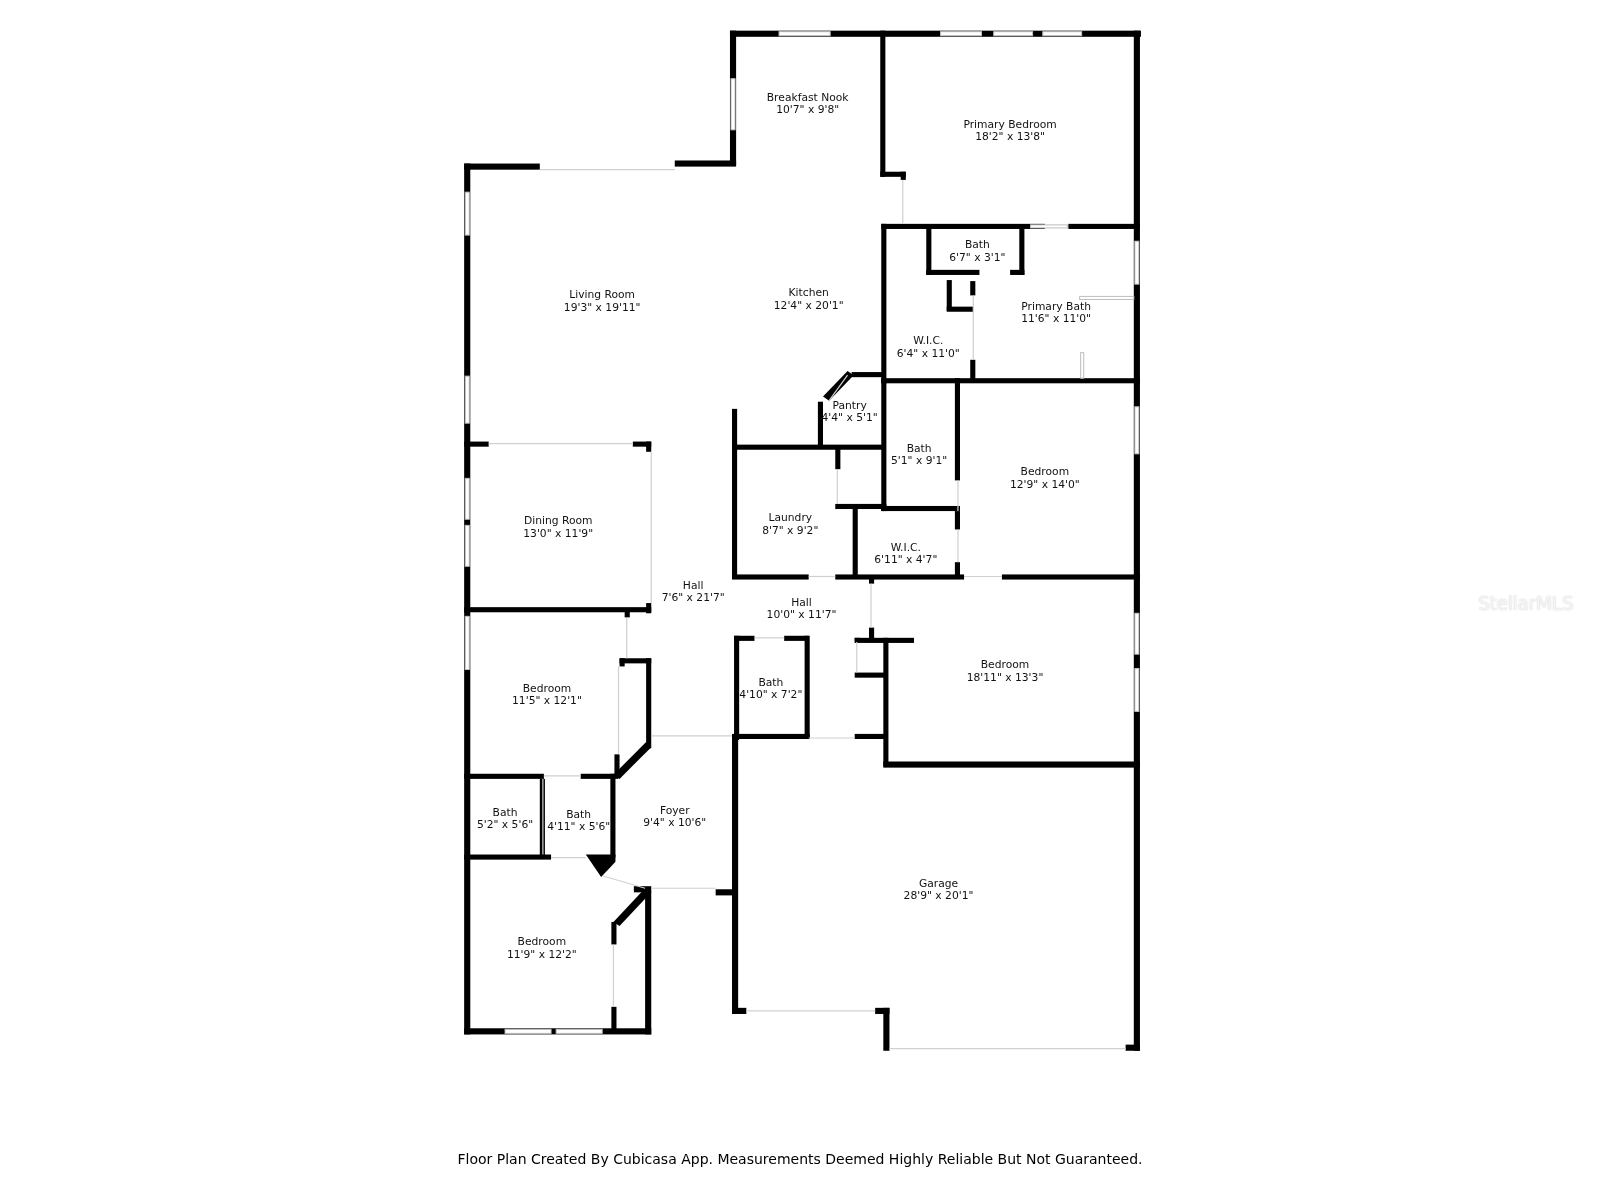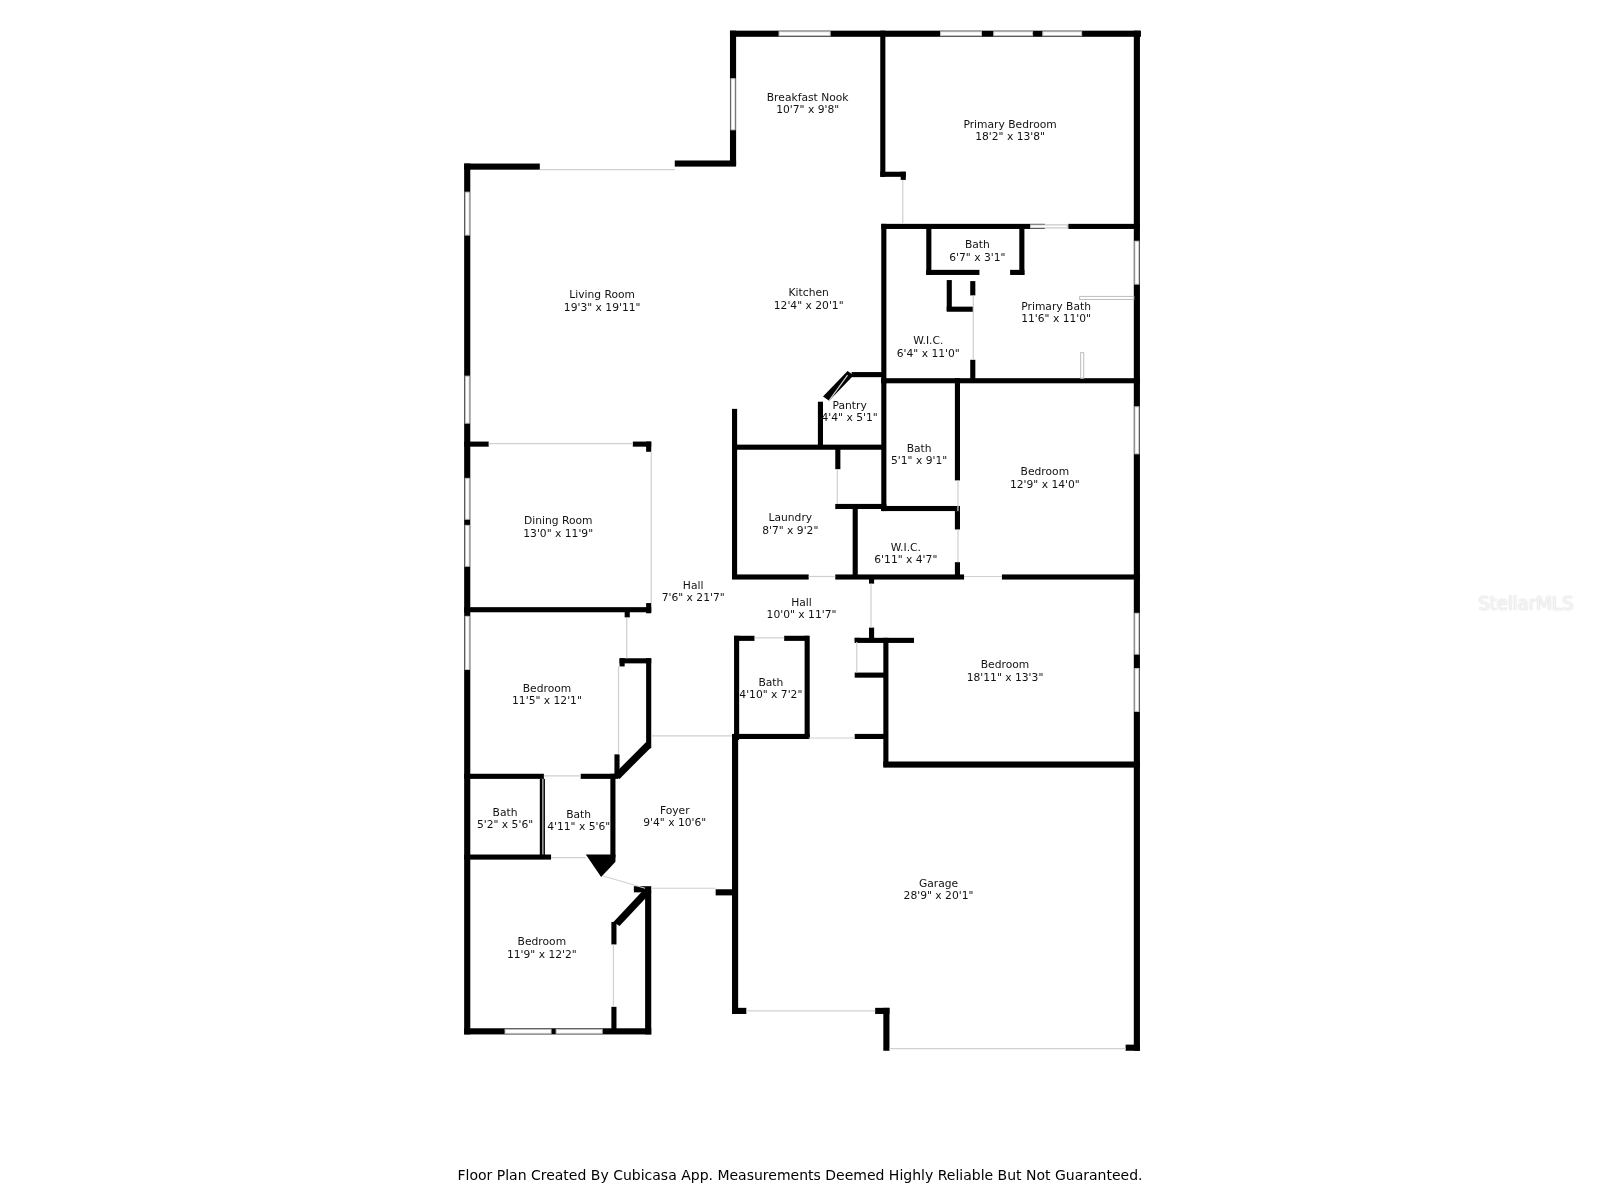--- a/index.html
+++ b/index.html
@@ -2,21 +2,21 @@
 <html><head>
 <meta charset="utf-8">
 <style>
   html, body { margin:0; padding:0; background:#ffffff; }
   body { width:1600px; height:1200px; position:relative; overflow:hidden; font-family:"DejaVu Sans", sans-serif; }
   #plan { position:absolute; left:0; top:0; width:1600px; height:1200px; }
   .wall { fill:#000; }
   .win { fill:#fff; stroke:#bfbfbf; stroke-width:1; }
   .open { stroke:#d0d0d0; stroke-width:1.2; fill:none; }
   .room-label { font-size:10.5px; fill:#111; text-anchor:middle; font-family:"DejaVu Sans", sans-serif; }
-  .footer { position:absolute; left:0; width:1600px; top:1151px; text-align:center; font-size:14px; color:#000; font-family:"DejaVu Sans", sans-serif;margin-top:16px; }
+  .footer { position:absolute; left:0; width:1600px; top:1151px; text-align:center; font-size:14px; color:#000; font-family:"DejaVu Sans", sans-serif; }
   .watermark { position:absolute; left:1478px; top:592px; font-size:19px; color:#f4f4f4; font-family:"DejaVu Sans", sans-serif; letter-spacing:-0.5px;
     text-shadow: 0 0 1px #d8d8d8, 0 0 2px #e2e2e2; }
 </style>
 </head>
 <body>
 
 <svg id="plan" viewBox="0 0 1565 1174" preserveAspectRatio="none" xmlns="http://www.w3.org/2000/svg">
   <g>
 
     <rect class="wall" x="714" y="30" width="402" height="6"></rect>

